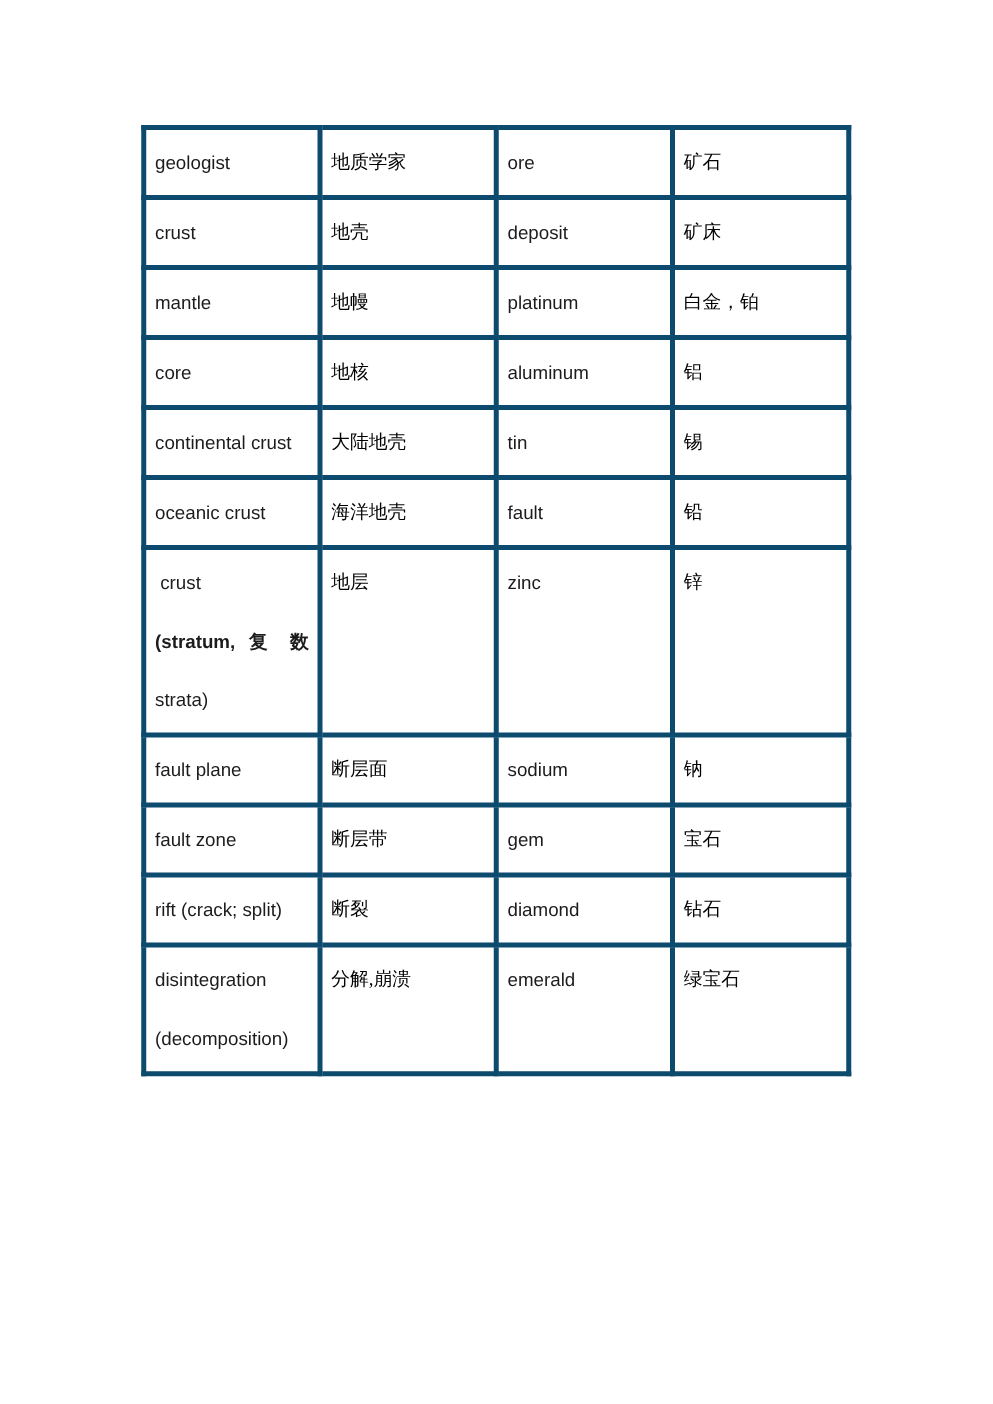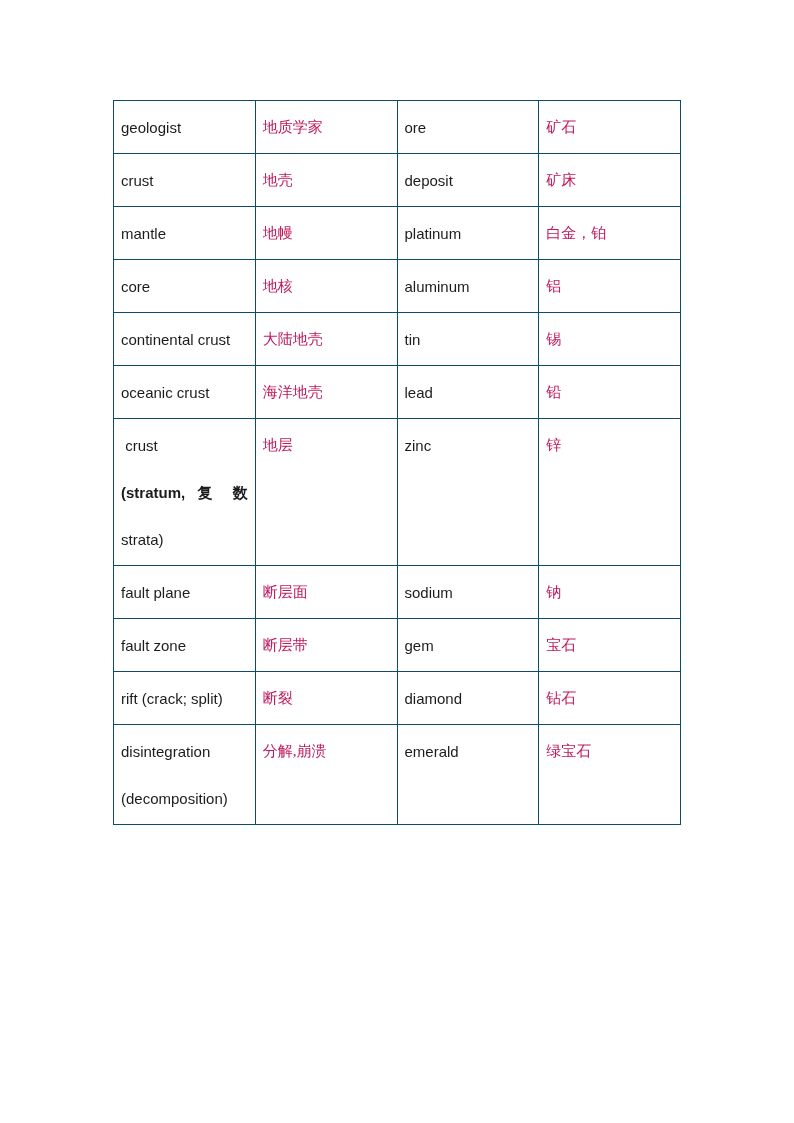--- a/index.html
+++ b/index.html
@@ -17,34 +17,34 @@
   }
   table.vocab {
     position: absolute;
     left: 113px;
     top: 100px;
     width: 568px;
     border-collapse: collapse;
     table-layout: fixed;
   }
   table.vocab td {
-    border: 1px solid #0c4a6e;
+    border: 4px solid #0c4a6e;
     vertical-align: top;
     padding: 3px 7px 2px 7px;
     font-size: 15px;
     line-height: 47px;
     white-space: pre-wrap;
     overflow: hidden;
   }
   td.en {
     color: #1c1c1c;
     font-family: "Liberation Sans", sans-serif;
   }
   td.zh {
-    color: #be185d;
+    color: #000000;
     font-family: "Liberation Serif", serif;
   }
   .line { min-height: 47px; }
   .line.justify {
     text-align: justify;
     text-align-last: justify;
     font-weight: bold;
   }
 </style>
 </head>
@@ -79,21 +79,21 @@
         </tr>
         <tr>
           <td class="en"><div class="line">continental crust</div></td>
           <td class="zh"><div class="line">大陆地壳</div></td>
           <td class="en"><div class="line">tin</div></td>
           <td class="zh"><div class="line">锡</div></td>
         </tr>
         <tr>
           <td class="en"><div class="line">oceanic crust</div></td>
           <td class="zh"><div class="line">海洋地壳</div></td>
-          <td class="en"><div class="line">lead</div></td>
+          <td class="en"><div class="line">fault</div></td>
           <td class="zh"><div class="line">铅</div></td>
         </tr>
         <tr>
           <td class="en"><div class="line"> crust</div><div class="line justify">(stratum, 复 数</div><div class="line">strata)</div></td>
           <td class="zh"><div class="line">地层</div></td>
           <td class="en"><div class="line">zinc</div></td>
           <td class="zh"><div class="line">锌</div></td>
         </tr>
         <tr>
           <td class="en"><div class="line">fault plane</div></td>

